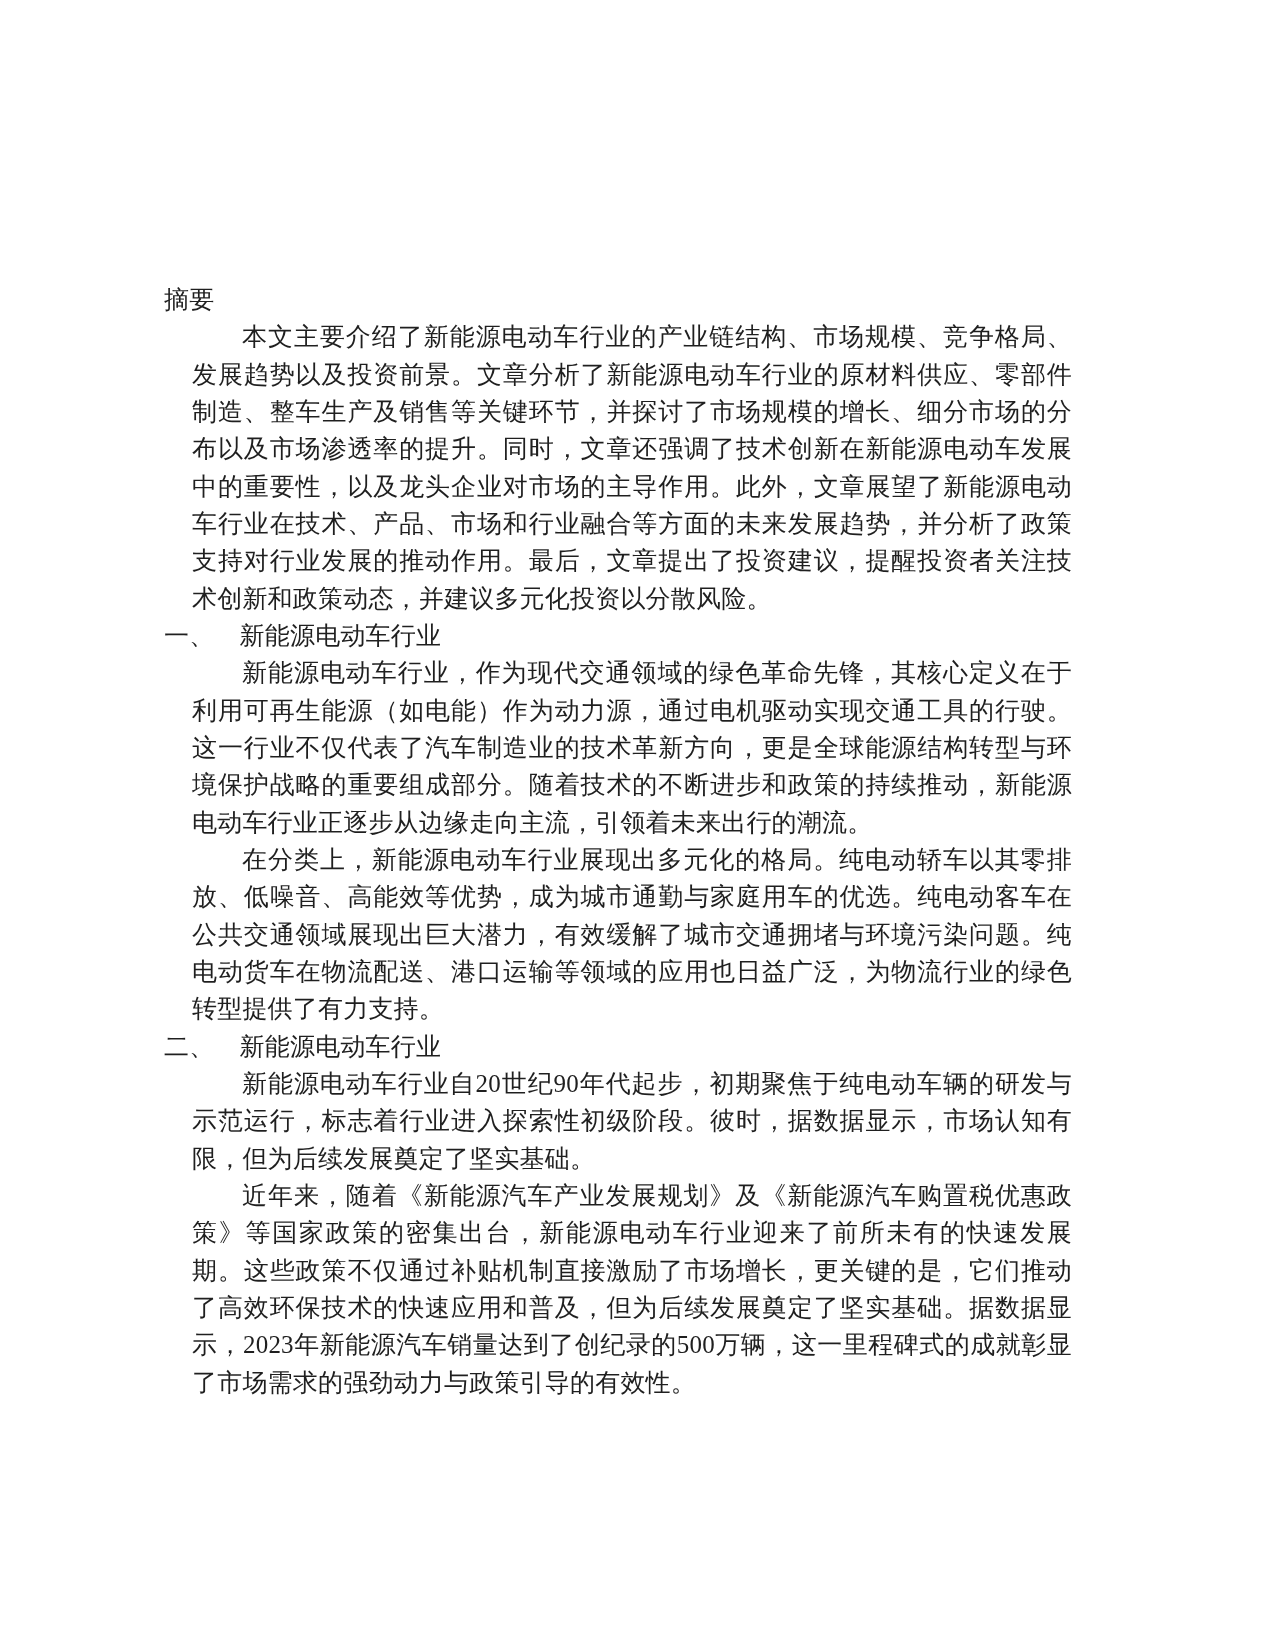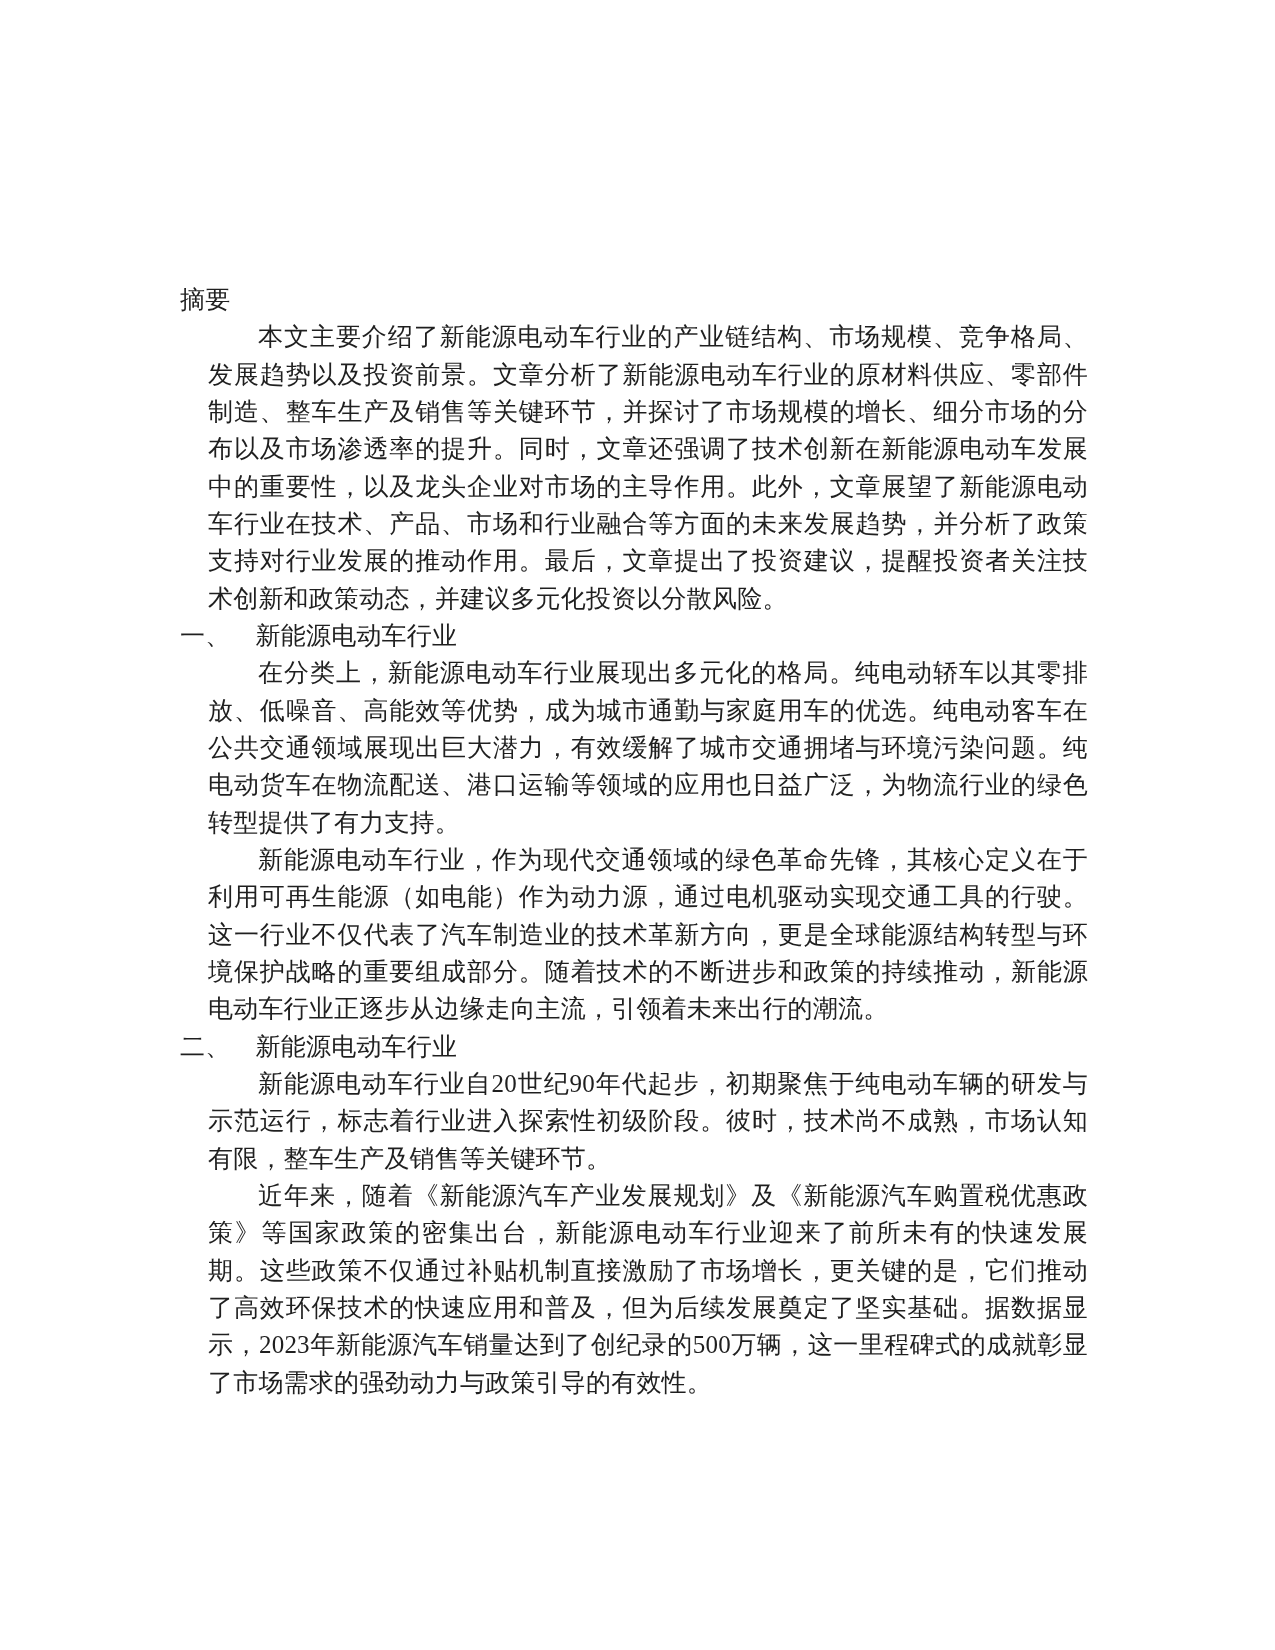--- a/index.html
+++ b/index.html
@@ -14,21 +14,21 @@
   }
   .page {
     position: relative;
     width: 1275px;
     height: 1650px;
     background: #ffffff;
     overflow: hidden;
   }
   .content {
     position: absolute;
-    left: 180px;
+    left: 164px;
     top: 281px;
     width: 908px;
     color: #1f1f1f;
     font-size: 25px;
     line-height: 37.33px;
     letter-spacing: 0.2px;
   }
   .block {
     margin: 0;
     padding: 0;
@@ -45,19 +45,19 @@
   }
 </style>
 </head>
 <body style="background: rgb(255, 255, 255);">
 
 <div class="page">
   <div class="content" id="doc-content" style="color: rgb(31, 31, 31);">
       <p class="block heading">摘要</p>
       <p class="block paragraph">本文主要介绍了新能源电动车行业的产业链结构、市场规模、竞争格局、发展趋势以及投资前景。文章分析了新能源电动车行业的原材料供应、零部件制造、整车生产及销售等关键环节，并探讨了市场规模的增长、细分市场的分布以及市场渗透率的提升。同时，文章还强调了技术创新在新能源电动车发展中的重要性，以及龙头企业对市场的主导作用。此外，文章展望了新能源电动车行业在技术、产品、市场和行业融合等方面的未来发展趋势，并分析了政策支持对行业发展的推动作用。最后，文章提出了投资建议，提醒投资者关注技术创新和政策动态，并建议多元化投资以分散风险。</p>
       <p class="block heading">一、　新能源电动车行业</p>
+      <p class="block paragraph">新能源电动车行业，作为现代交通领域的绿色革命先锋，其核心定义在于利用可再生能源（如电能）作为动力源，通过电机驱动实现交通工具的行驶。这一行业不仅代表了汽车制造业的技术革新方向，更是全球能源结构转型与环境保护战略的重要组成部分。随着技术的不断进步和政策的持续推动，新能源电动车行业正逐步从边缘走向主流，引领着未来出行的潮流。</p>
       <p class="block paragraph">在分类上，新能源电动车行业展现出多元化的格局。纯电动轿车以其零排放、低噪音、高能效等优势，成为城市通勤与家庭用车的优选。纯电动客车在公共交通领域展现出巨大潜力，有效缓解了城市交通拥堵与环境污染问题。纯电动货车在物流配送、港口运输等领域的应用也日益广泛，为物流行业的绿色转型提供了有力支持。</p>
-      <p class="block paragraph">新能源电动车行业，作为现代交通领域的绿色革命先锋，其核心定义在于利用可再生能源（如电能）作为动力源，通过电机驱动实现交通工具的行驶。这一行业不仅代表了汽车制造业的技术革新方向，更是全球能源结构转型与环境保护战略的重要组成部分。随着技术的不断进步和政策的持续推动，新能源电动车行业正逐步从边缘走向主流，引领着未来出行的潮流。</p>
       <p class="block heading">二、　新能源电动车行业</p>
-      <p class="block paragraph">新能源电动车行业自20世纪90年代起步，初期聚焦于纯电动车辆的研发与示范运行，标志着行业进入探索性初级阶段。彼时，技术尚不成熟，市场认知有限，整车生产及销售等关键环节。</p>
+      <p class="block paragraph">新能源电动车行业自20世纪90年代起步，初期聚焦于纯电动车辆的研发与示范运行，标志着行业进入探索性初级阶段。彼时，据数据显示，市场认知有限，但为后续发展奠定了坚实基础。</p>
       <p class="block paragraph">近年来，随着《新能源汽车产业发展规划》及《新能源汽车购置税优惠政策》等国家政策的密集出台，新能源电动车行业迎来了前所未有的快速发展期。这些政策不仅通过补贴机制直接激励了市场增长，更关键的是，它们推动了高效环保技术的快速应用和普及，但为后续发展奠定了坚实基础。据数据显示，2023年新能源汽车销量达到了创纪录的500万辆，这一里程碑式的成就彰显了市场需求的强劲动力与政策引导的有效性。</p>
     </div>
 </div>
 
 </body></html>

